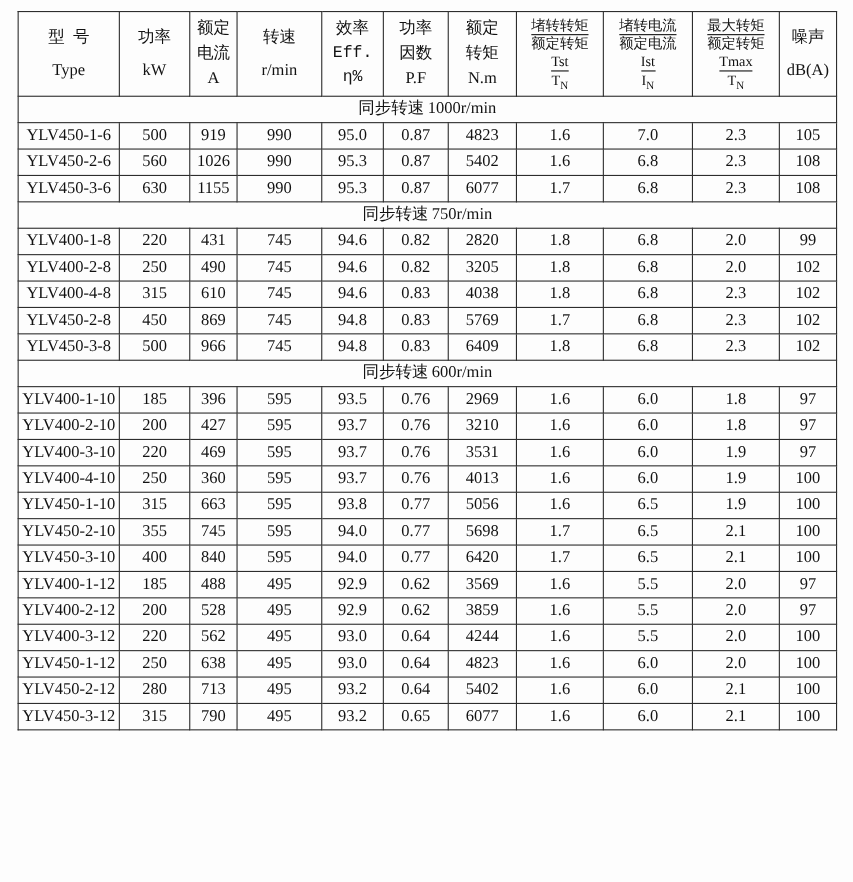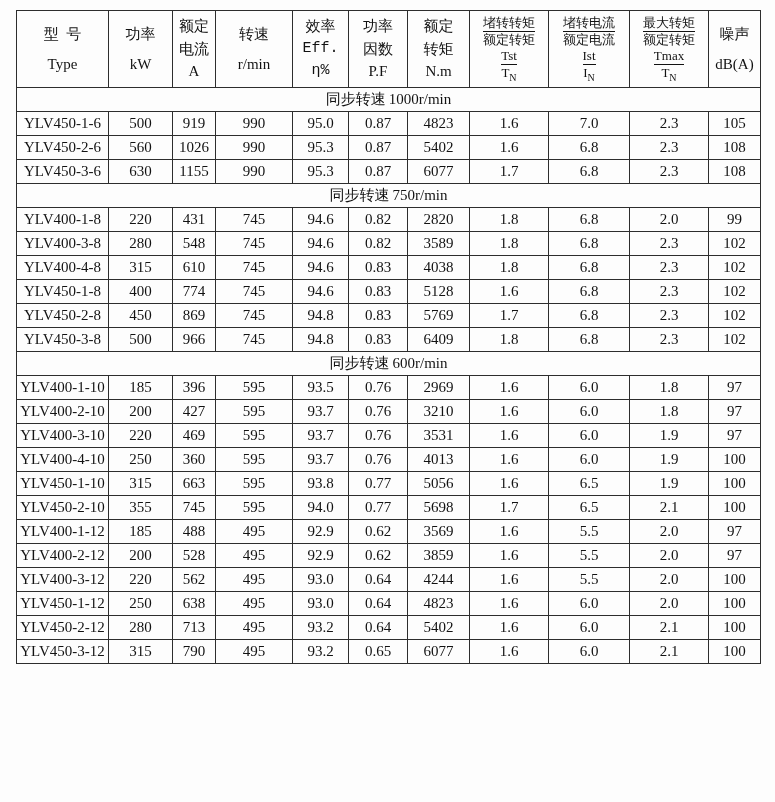--- a/index.html
+++ b/index.html
@@ -233,54 +233,41 @@
           <td>745</td>
           <td>94.6</td>
           <td>0.82</td>
           <td>2820</td>
           <td>1.8</td>
           <td>6.8</td>
           <td>2.0</td>
           <td>99</td>
         </tr>
         <tr>
-          <td>YLV400-3-8</td>
-          <td>280</td>
-          <td>548</td>
+          <td>YLV400-2-8</td>
+          <td>250</td>
+          <td>490</td>
           <td>745</td>
           <td>94.6</td>
           <td>0.82</td>
-          <td>3589</td>
-          <td>1.8</td>
-          <td>6.8</td>
-          <td>2.3</td>
+          <td>3205</td>
+          <td>1.8</td>
+          <td>6.8</td>
+          <td>2.0</td>
           <td>102</td>
         </tr>
         <tr>
           <td>YLV400-4-8</td>
           <td>315</td>
           <td>610</td>
           <td>745</td>
           <td>94.6</td>
           <td>0.83</td>
           <td>4038</td>
           <td>1.8</td>
-          <td>6.8</td>
-          <td>2.3</td>
-          <td>102</td>
-        </tr>
-        <tr>
-          <td>YLV450-1-8</td>
-          <td>400</td>
-          <td>774</td>
-          <td>745</td>
-          <td>94.6</td>
-          <td>0.83</td>
-          <td>5128</td>
-          <td>1.6</td>
           <td>6.8</td>
           <td>2.3</td>
           <td>102</td>
         </tr>
         <tr>
           <td>YLV450-2-8</td>
           <td>450</td>
           <td>869</td>
           <td>745</td>
           <td>94.8</td>
@@ -379,20 +366,33 @@
           <td>595</td>
           <td>94.0</td>
           <td>0.77</td>
           <td>5698</td>
           <td>1.7</td>
           <td>6.5</td>
           <td>2.1</td>
           <td>100</td>
         </tr>
         <tr>
+          <td>YLV450-3-10</td>
+          <td>400</td>
+          <td>840</td>
+          <td>595</td>
+          <td>94.0</td>
+          <td>0.77</td>
+          <td>6420</td>
+          <td>1.7</td>
+          <td>6.5</td>
+          <td>2.1</td>
+          <td>100</td>
+        </tr>
+        <tr>
           <td>YLV400-1-12</td>
           <td>185</td>
           <td>488</td>
           <td>495</td>
           <td>92.9</td>
           <td>0.62</td>
           <td>3569</td>
           <td>1.6</td>
           <td>5.5</td>
           <td>2.0</td>

